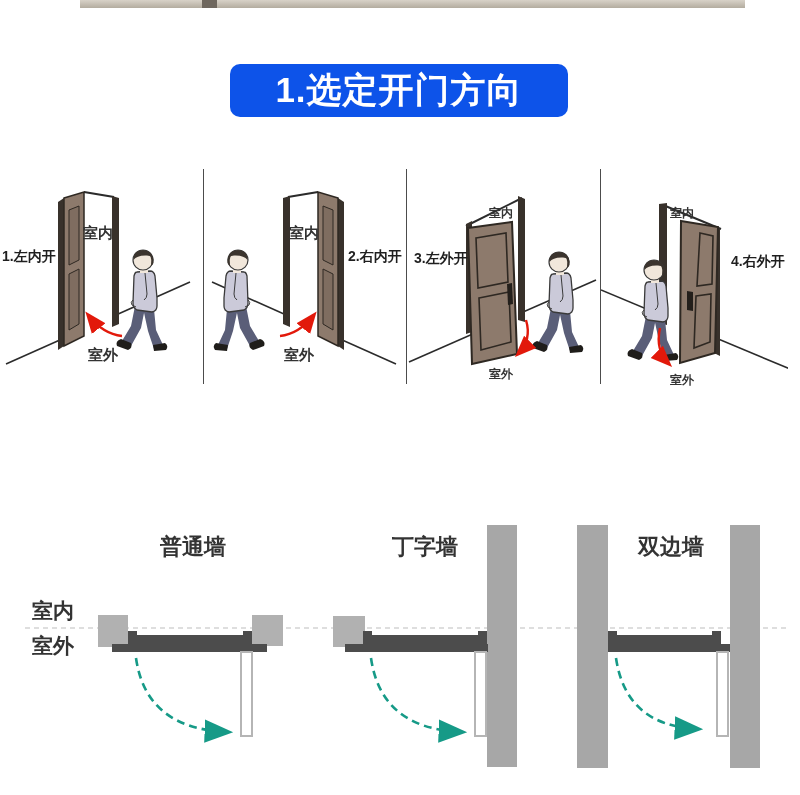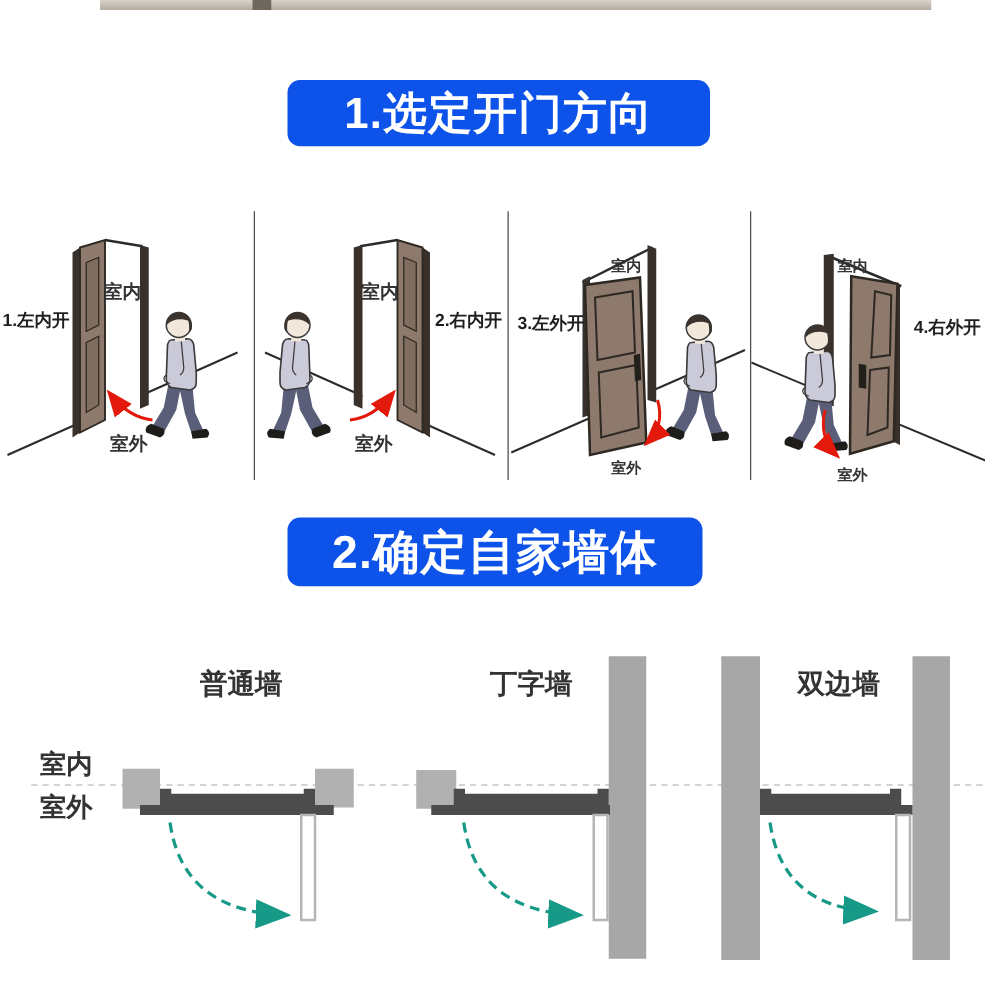--- a/index.html
+++ b/index.html
@@ -131,23 +131,20 @@
     <path d="M 59,166 Q 54,188 68,202" fill="none" stroke="#e2190b" stroke-width="2.4" marker-end="url(#arrow-red)"></path>
     <text x="130" y="104" class="dlabel">4.右外开</text>
     <text x="81" y="55" class="inlab-s" text-anchor="middle">室内</text>
     <text x="81" y="222" class="inlab-s" text-anchor="middle">室外</text>
   </svg>
 
   <div class="divider dv1"></div>
   <div class="divider dv2"></div>
   <div class="divider dv3"></div>
 
-  <div class="banner banner2">
-    <span>2.确定自家墙体</span>
-  </div>
 
   <svg style="position:absolute;left:0;top:495px" width="800" height="300" viewBox="0 0 800 300">
     <path d="M 25,133 L 788,133" stroke="#d4d4d4" stroke-width="1.5" stroke-dasharray="5 4"></path>
     <text x="32" y="123" class="wside">室内</text>
     <text x="32" y="158" class="wside">室外</text>
 
     <g>
       <text x="193" y="59" class="wtitle" text-anchor="middle">普通墙</text>
       <rect x="98" y="120" width="30" height="32" fill="#b1b1b1"></rect>
       <rect x="252" y="120" width="31" height="31" fill="#b1b1b1"></rect>

